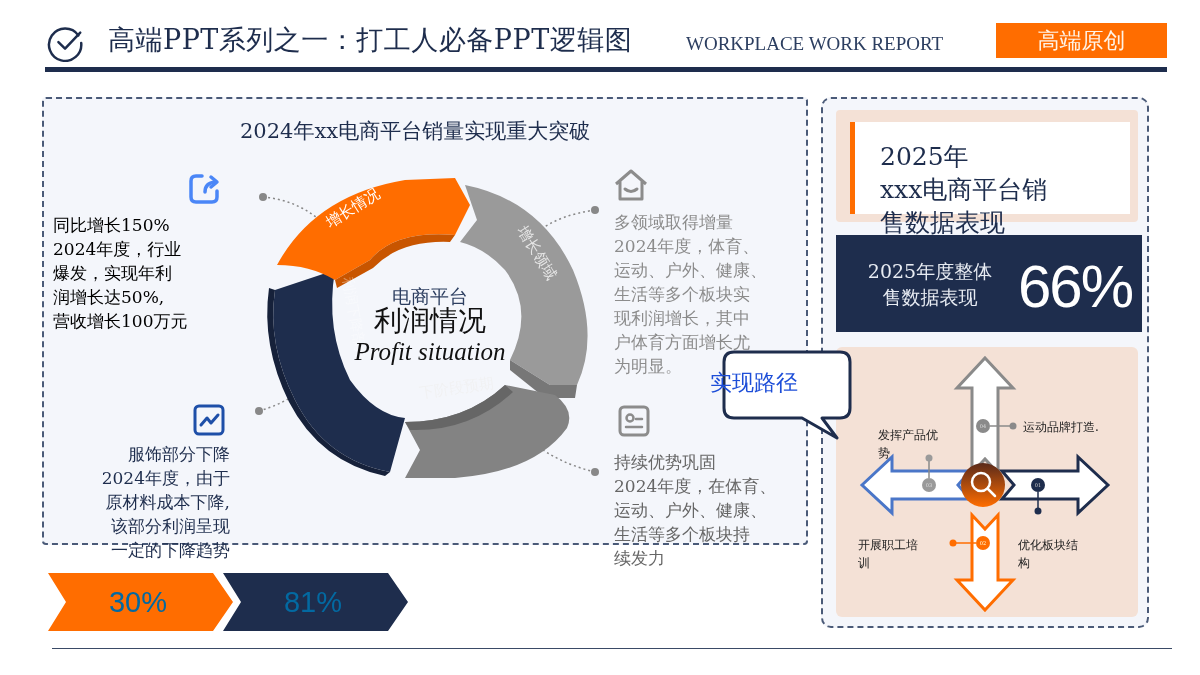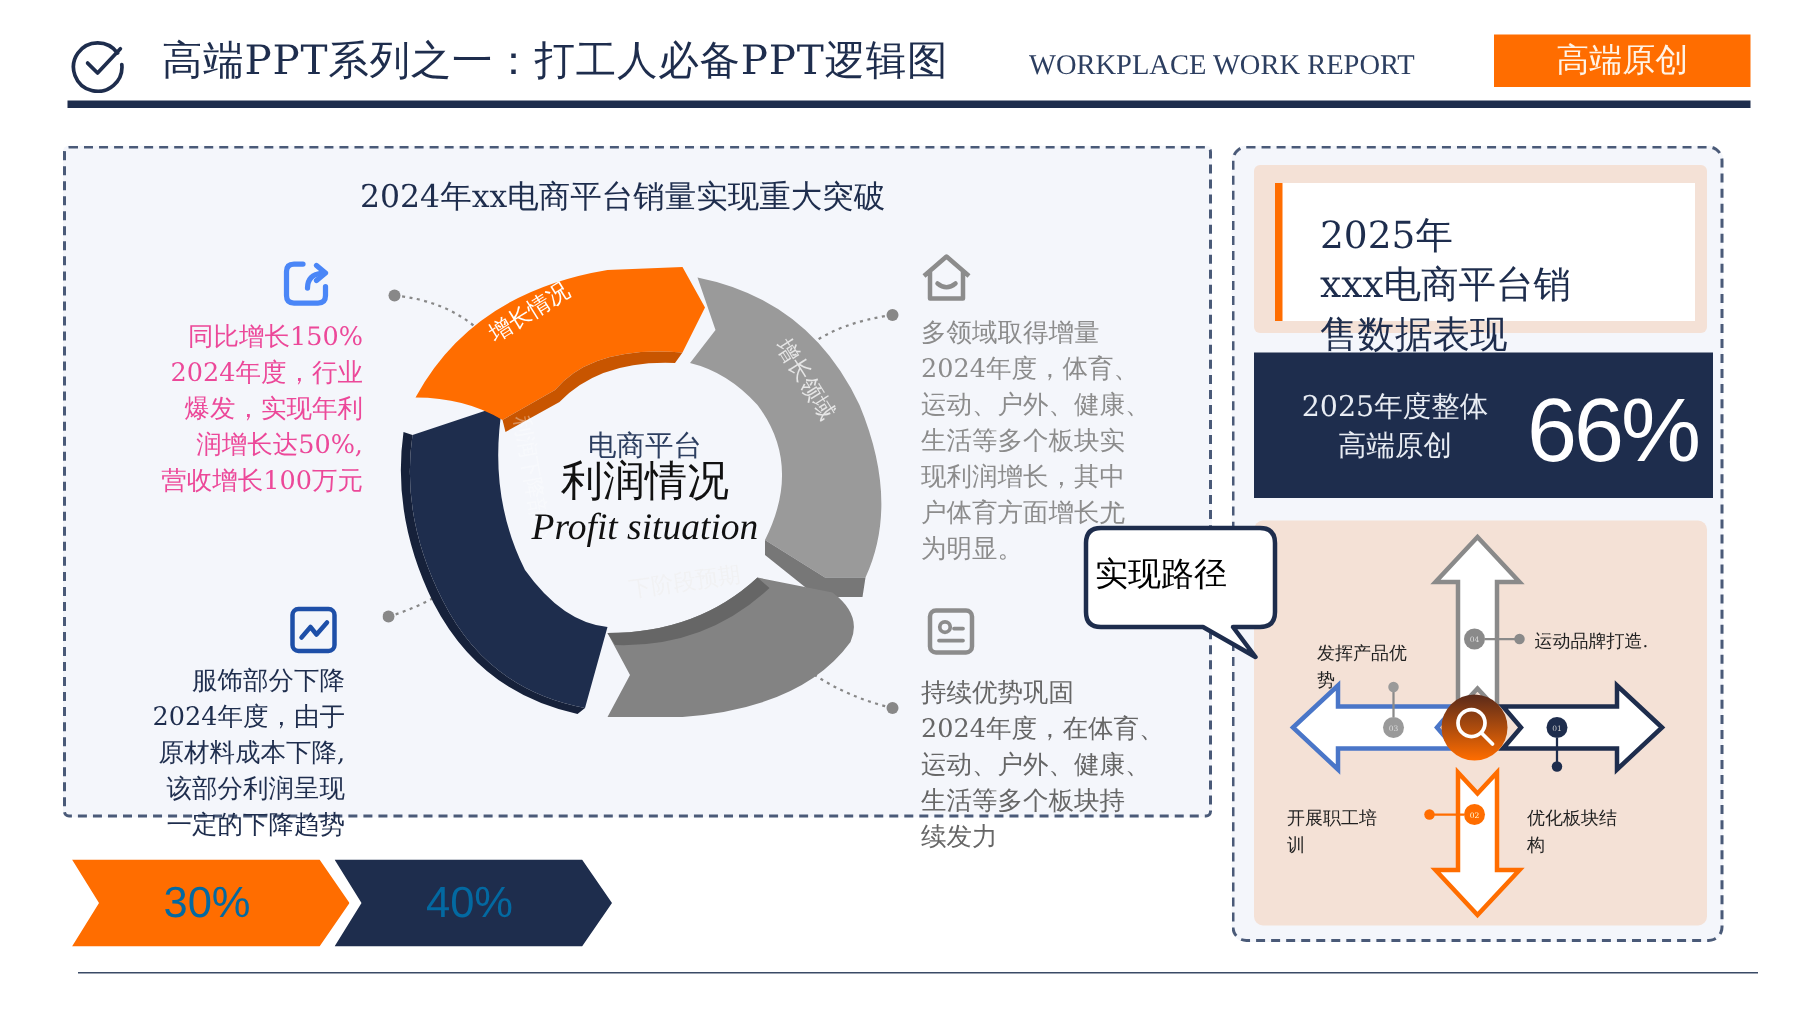--- a/index.html
+++ b/index.html
@@ -14,21 +14,21 @@
   .badge { left: 996px; top: 23px; width: 171px; height: 35px; background: #ff6d00; color: #fff3e6;
            font-size: 22px; text-align: center; line-height: 35px; }
   .header-rule { left: 45px; top: 67px; width: 1122px; height: 5px; background: #1e2d4d; }
 
   
   .left-panel { left: 42px; top: 97px; width: 766px; height: 448px; background: #f4f6fb;
                 border: 2px dashed #4a5a78; border-radius: 4px; }
   .panel-title { left: 240px; top: 117px; font-size: 21px; color: #1e2d4d; white-space: nowrap; }
 
   .textblock { font-size: 17px; line-height: 24px; white-space: pre-line; }
-  .tb-left-top { left: 72px; top: 213px; width: 170px; text-align: right; color: #ec4899; }
+  .tb-left-top { left: 53px; top: 213px; width: 170px; color: #000000; }
   .tb-left-bot { left: 50px; top: 442px; width: 180px; text-align: right; color: #1e2d4d; }
   .tb-right-top { left: 614px; top: 210px; width: 180px; color: #8c8c8c; }
   .tb-right-bot { left: 614px; top: 450px; width: 180px; color: #666666; }
 
   .ring { left: 255px; top: 160px; width: 350px; height: 320px; }
   .center-sub { left: 330px; top: 284px; width: 200px; text-align: center; font-size: 19px; color: #2c3e60; }
   .center-main { left: 330px; top: 302px; width: 200px; text-align: center; font-size: 28px; color: #111; }
   .center-en { left: 330px; top: 338px; width: 200px; text-align: center; font-size: 25px; color: #111; font-family: "Liberation Serif", serif; font-style: italic; }
 
   .icon-share { left: 187px; top: 170px; width: 36px; height: 36px; }
@@ -49,21 +49,21 @@
                  border-radius: 10px; background: #f4f6fb; }
   .rp-head-bg { left: 836px; top: 110px; width: 302px; height: 112px; background: #f4e1d6; border-radius: 4px; }
   .rp-head-card { left: 850px; top: 122px; width: 280px; height: 92px; background: #ffffff; border-left: 5px solid #ff6d00; }
   .rp-head-text { left: 880px; top: 140px; width: 220px; font-size: 25px; line-height: 33px; color: #1e2d4d; white-space: pre-line; }
   .rp-stat { left: 836px; top: 235px; width: 306px; height: 97px; background: #1e2d4d; }
   .rp-stat-label { left: 850px; top: 258px; width: 160px; text-align: center; color: #e8ecf3; font-size: 19px; line-height: 26px; white-space: pre-line; }
   .rp-stat-value { left: 1018px; top: 252px; font-size: 60px; color: #ffffff; font-family: Liberation Sans, sans-serif; letter-spacing: -2px; }
   .rp-path-bg { left: 836px; top: 347px; width: 302px; height: 270px; background: #f4e1d6; border-radius: 6px; }
 
   .callout { left: 722px; top: 350px; width: 132px; height: 92px; }
-  .callout-text { left: 724px; top: 368px; width: 100px; text-align: center; font-size: 22px; color: #000000; }
+  .callout-text { left: 704px; top: 368px; width: 100px; text-align: center; font-size: 22px; color: #1d4ed8; }
 
   .cross { left: 850px; top: 355px; width: 270px; height: 260px; }
   .path-label { font-size: 12px; line-height: 18px; color: #222; white-space: pre-line; }
 </style>
 </head>
 <body>
 
 <svg class="abs check-icon" viewBox="0 0 40 40">
   <path d="M33 12 A17 17 0 1 0 36 20" fill="none" stroke="#1e2d4d" stroke-width="2.6" stroke-linecap="round"></path>
   <path d="M12 19 L19 26 L35 9" fill="none" stroke="#1e2d4d" stroke-width="2.6" stroke-linecap="round" stroke-linejoin="round"></path>
@@ -158,34 +158,34 @@
   <div class="chev" style="left:0">
     <svg width="185" height="58">
         <polygon points="0,0 165,0 185,29 165,58 0,58 18,29" fill="#ff6d00"></polygon>
       </svg>
     <span>30%</span>
   </div>
   <div class="chev" style="left:175px">
     <svg width="185" height="58">
         <polygon points="0,0 165,0 185,29 165,58 0,58 18,29" fill="#1e2d4d"></polygon>
       </svg>
-    <span>40%</span>
+    <span>81%</span>
   </div>
 </div>
 <div class="abs bottom-rule"></div>
 
 <div class="abs right-panel"></div>
 <div class="abs rp-head-bg"></div>
 <div class="abs rp-head-card"></div>
 <div class="abs rp-head-text">2025年
 xxx电商平台销
 售数据表现</div>
 <div class="abs rp-stat"></div>
 <div class="abs rp-stat-label">2025年度整体
-高端原创</div>
+售数据表现</div>
 <div class="abs rp-stat-value">66%</div>
 <div class="abs rp-path-bg"></div>
 
 <svg class="abs cross" viewBox="0 0 270 260">
 
   <polygon points="135,3 163,33 148,33 148,118 135,104 122,118 122,33 107,33" fill="#fff" stroke="#8a8a8a" stroke-width="3"></polygon>
 
   <polygon points="12,130 42,102 42,116 120,116 108,130 120,144 42,144 42,158" fill="#fff" stroke="#4a76c8" stroke-width="3"></polygon>
 
   <polygon points="258,130 228,102 228,116 152,116 164,130 152,144 228,144 228,158" fill="#fff" stroke="#1e2d4d" stroke-width="3"></polygon>

